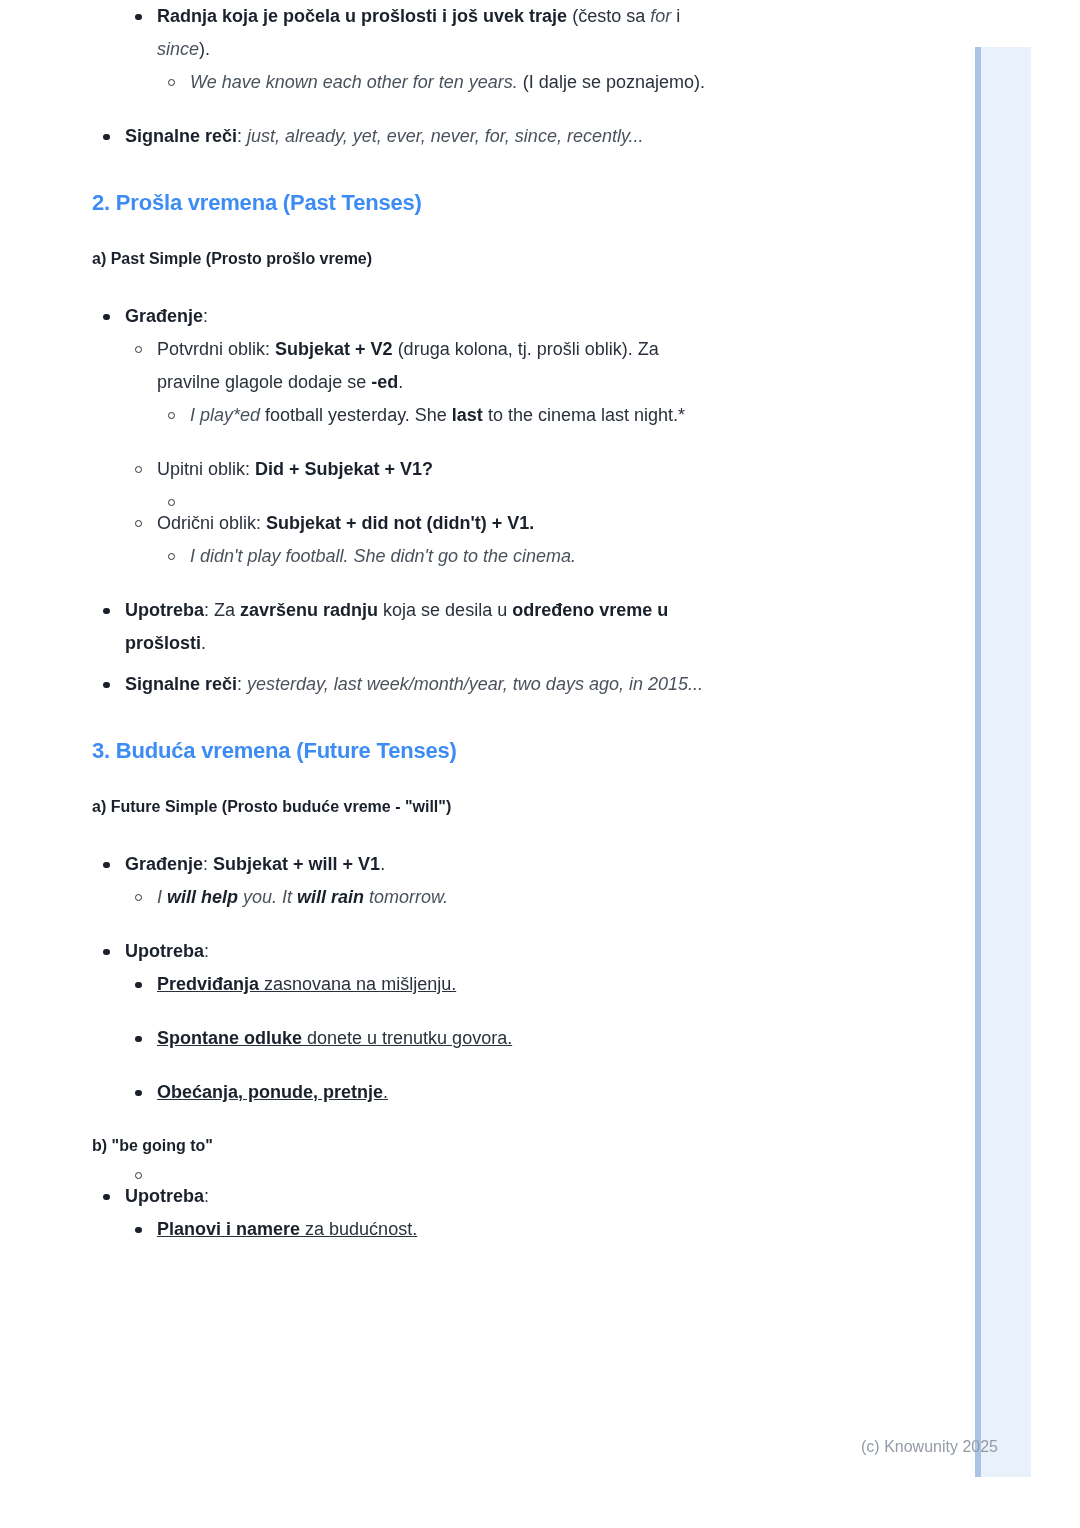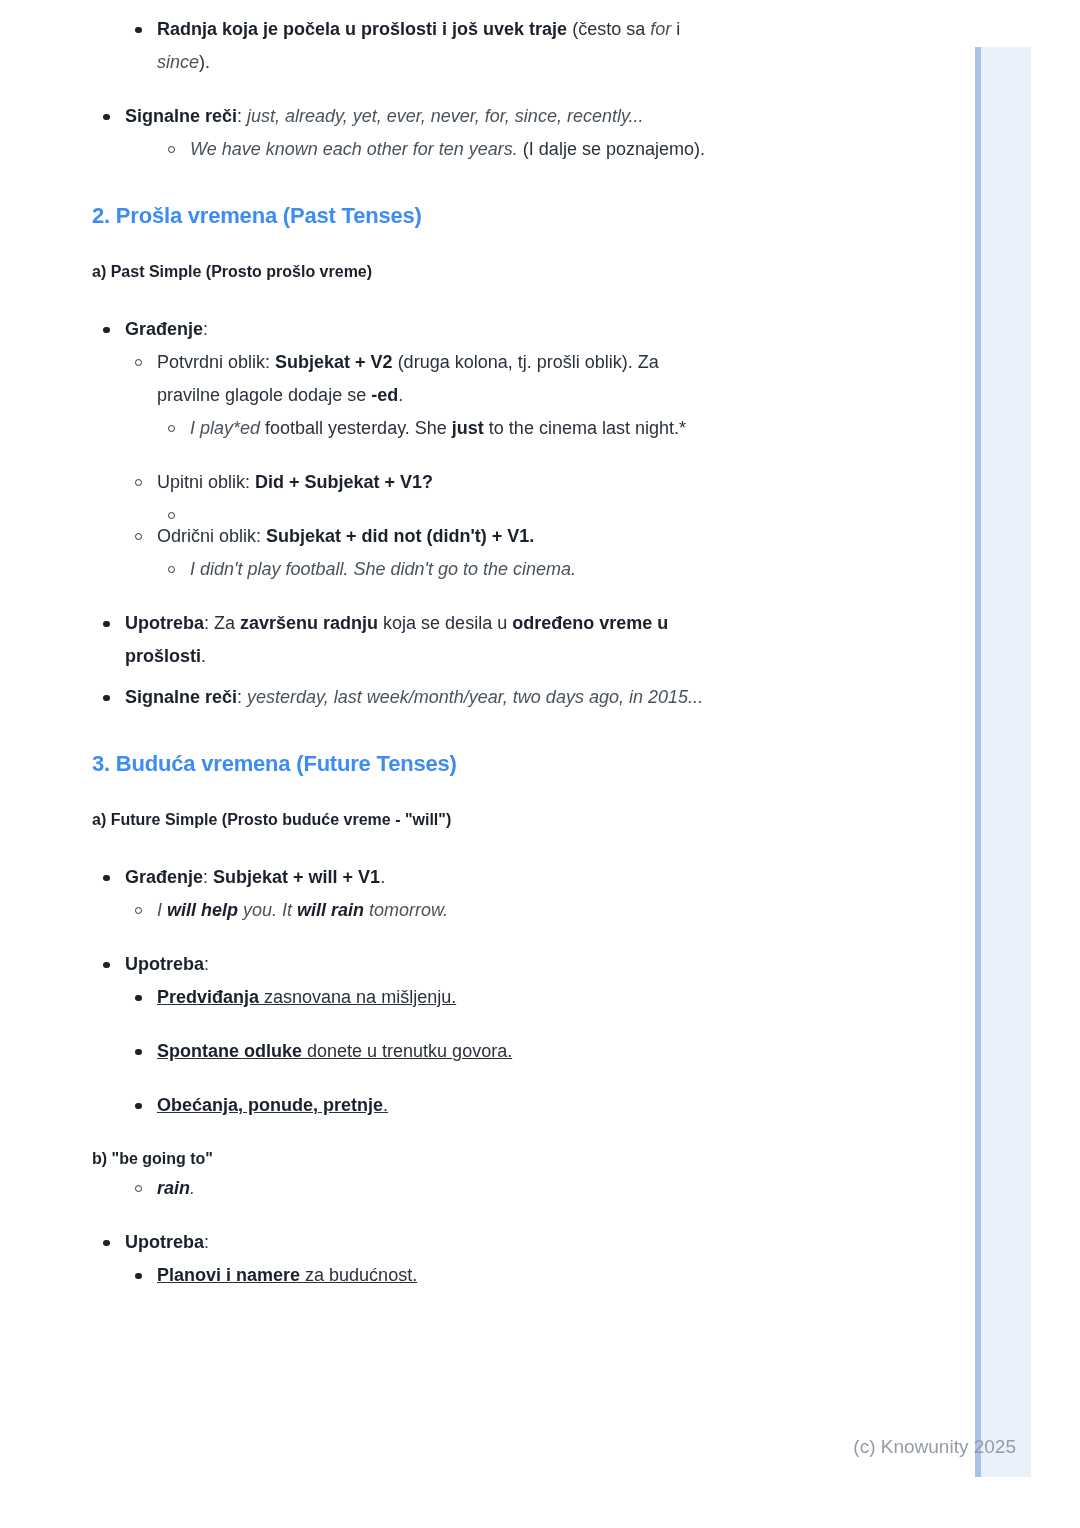--- a/index.html
+++ b/index.html
@@ -25,30 +25,30 @@
     background: var(--stripe-fill);
   }
   .stripe-line {
     position: absolute;
     left: 975px; top: 47px;
     width: 6px; height: 1430px;
     background: var(--stripe-line);
   }
   .watermark {
     position: absolute;
-    top: 1439px; right: 64px;
-    font-size: 19px;
+    top: 1439px; right: 82px;
+    font-size: 16px;
     line-height: 16px;
     color: var(--watermark);
     z-index: 3;
     white-space: nowrap;
   }
   #doc-content {
     position: absolute;
-    left: 92px; top: 13px;
+    left: 92px; top: 0;
     width: 810px;
     z-index: 2;
   }
   .block {
     position: relative;
     font-size: 18px;
     line-height: 33px;
     color: var(--text);
     margin-top: 21px;
   }
@@ -105,46 +105,46 @@
 
 <div class="page" style="--accent: #3d8cf4; --text: #2a313c; --text-strong: #1a212c; --muted: #4a525c; --stripe-line: #a9c4e6; --stripe-fill: #e9f1fa; --watermark: #949ba6;">
   <div class="stripe-fill"></div>
   <div class="stripe-line"></div>
   <div id="doc-content">
       <div class="block l2">
         <span class="marker disc"></span>
         <div class="tline"><span class="r-b">Radnja koja je počela u prošlosti i još uvek traje</span><span class="r"> (često sa </span><span class="r-i">for</span><span class="r"> i</span></div>
         <div class="tline"><span class="r-i">since</span><span class="r">).</span></div>
       </div>
+      <div class="block l3 tight">
+        <span class="marker circle"></span>
+        <div class="tline"><span class="r-i">We have known each other for ten years.</span><span class="r"> (I dalje se poznajemo).</span></div>
+      </div>
       <div class="block l1">
         <span class="marker disc"></span>
         <div class="tline"><span class="r-b">Signalne reči</span><span class="r">: </span><span class="r-i">just, already, yet, ever, never, for, since, recently...</span></div>
-      </div>
-      <div class="block l3 tight">
-        <span class="marker circle"></span>
-        <div class="tline"><span class="r-i">We have known each other for ten years.</span><span class="r"> (I dalje se poznajemo).</span></div>
       </div>
       <div class="block h2">
         <div class="tline"><span class="r">2. Prošla vremena (Past Tenses)</span></div>
       </div>
       <div class="block h3">
         <div class="tline"><span class="r">a) Past Simple (Prosto prošlo vreme)</span></div>
       </div>
       <div class="block l1">
         <span class="marker disc"></span>
         <div class="tline"><span class="r-b">Građenje</span><span class="r">:</span></div>
       </div>
       <div class="block l2 tight">
         <span class="marker circle"></span>
         <div class="tline"><span class="r">Potvrdni oblik: </span><span class="r-b">Subjekat + V2</span><span class="r"> (druga kolona, tj. prošli oblik). Za</span></div>
         <div class="tline"><span class="r">pravilne glagole dodaje se </span><span class="r-b">-ed</span><span class="r">.</span></div>
       </div>
       <div class="block l3 tight">
         <span class="marker circle"></span>
-        <div class="tline"><span class="r-i">I play*ed</span><span class="r"> football yesterday. She </span><span class="r-b">just</span><span class="r"> to the cinema last night.*</span></div>
+        <div class="tline"><span class="r-i">I play*ed</span><span class="r"> football yesterday. She </span><span class="r-b">last</span><span class="r"> to the cinema last night.*</span></div>
       </div>
       <div class="block l2">
         <span class="marker circle"></span>
         <div class="tline"><span class="r">Upitni oblik: </span><span class="r-b">Did + Subjekat + V1?</span></div>
       </div>
       <div class="block l3 tight">
         <span class="marker circle"></span>
       </div>
       <div class="block l2">
         <span class="marker circle"></span>
@@ -191,21 +191,20 @@
       </div>
       <div class="block l2f">
         <span class="marker disc"></span>
         <div class="tline"><span class="r-b">Obećanja, ponude, pretnje</span><span class="r">.</span></div>
       </div>
       <div class="block h3">
         <div class="tline"><span class="r">b) "be going to"</span></div>
       </div>
       <div class="block l2 tight">
         <span class="marker circle"></span>
-        <div class="tline"><span class="r-bi">rain</span><span class="r-i">.</span></div>
       </div>
       <div class="block l1">
         <span class="marker disc"></span>
         <div class="tline"><span class="r-b">Upotreba</span><span class="r">:</span></div>
       </div>
       <div class="block l2f tight">
         <span class="marker disc"></span>
         <div class="tline"><span class="r-b">Planovi i namere</span><span class="r"> za budućnost.</span></div>
       </div>
     </div>

